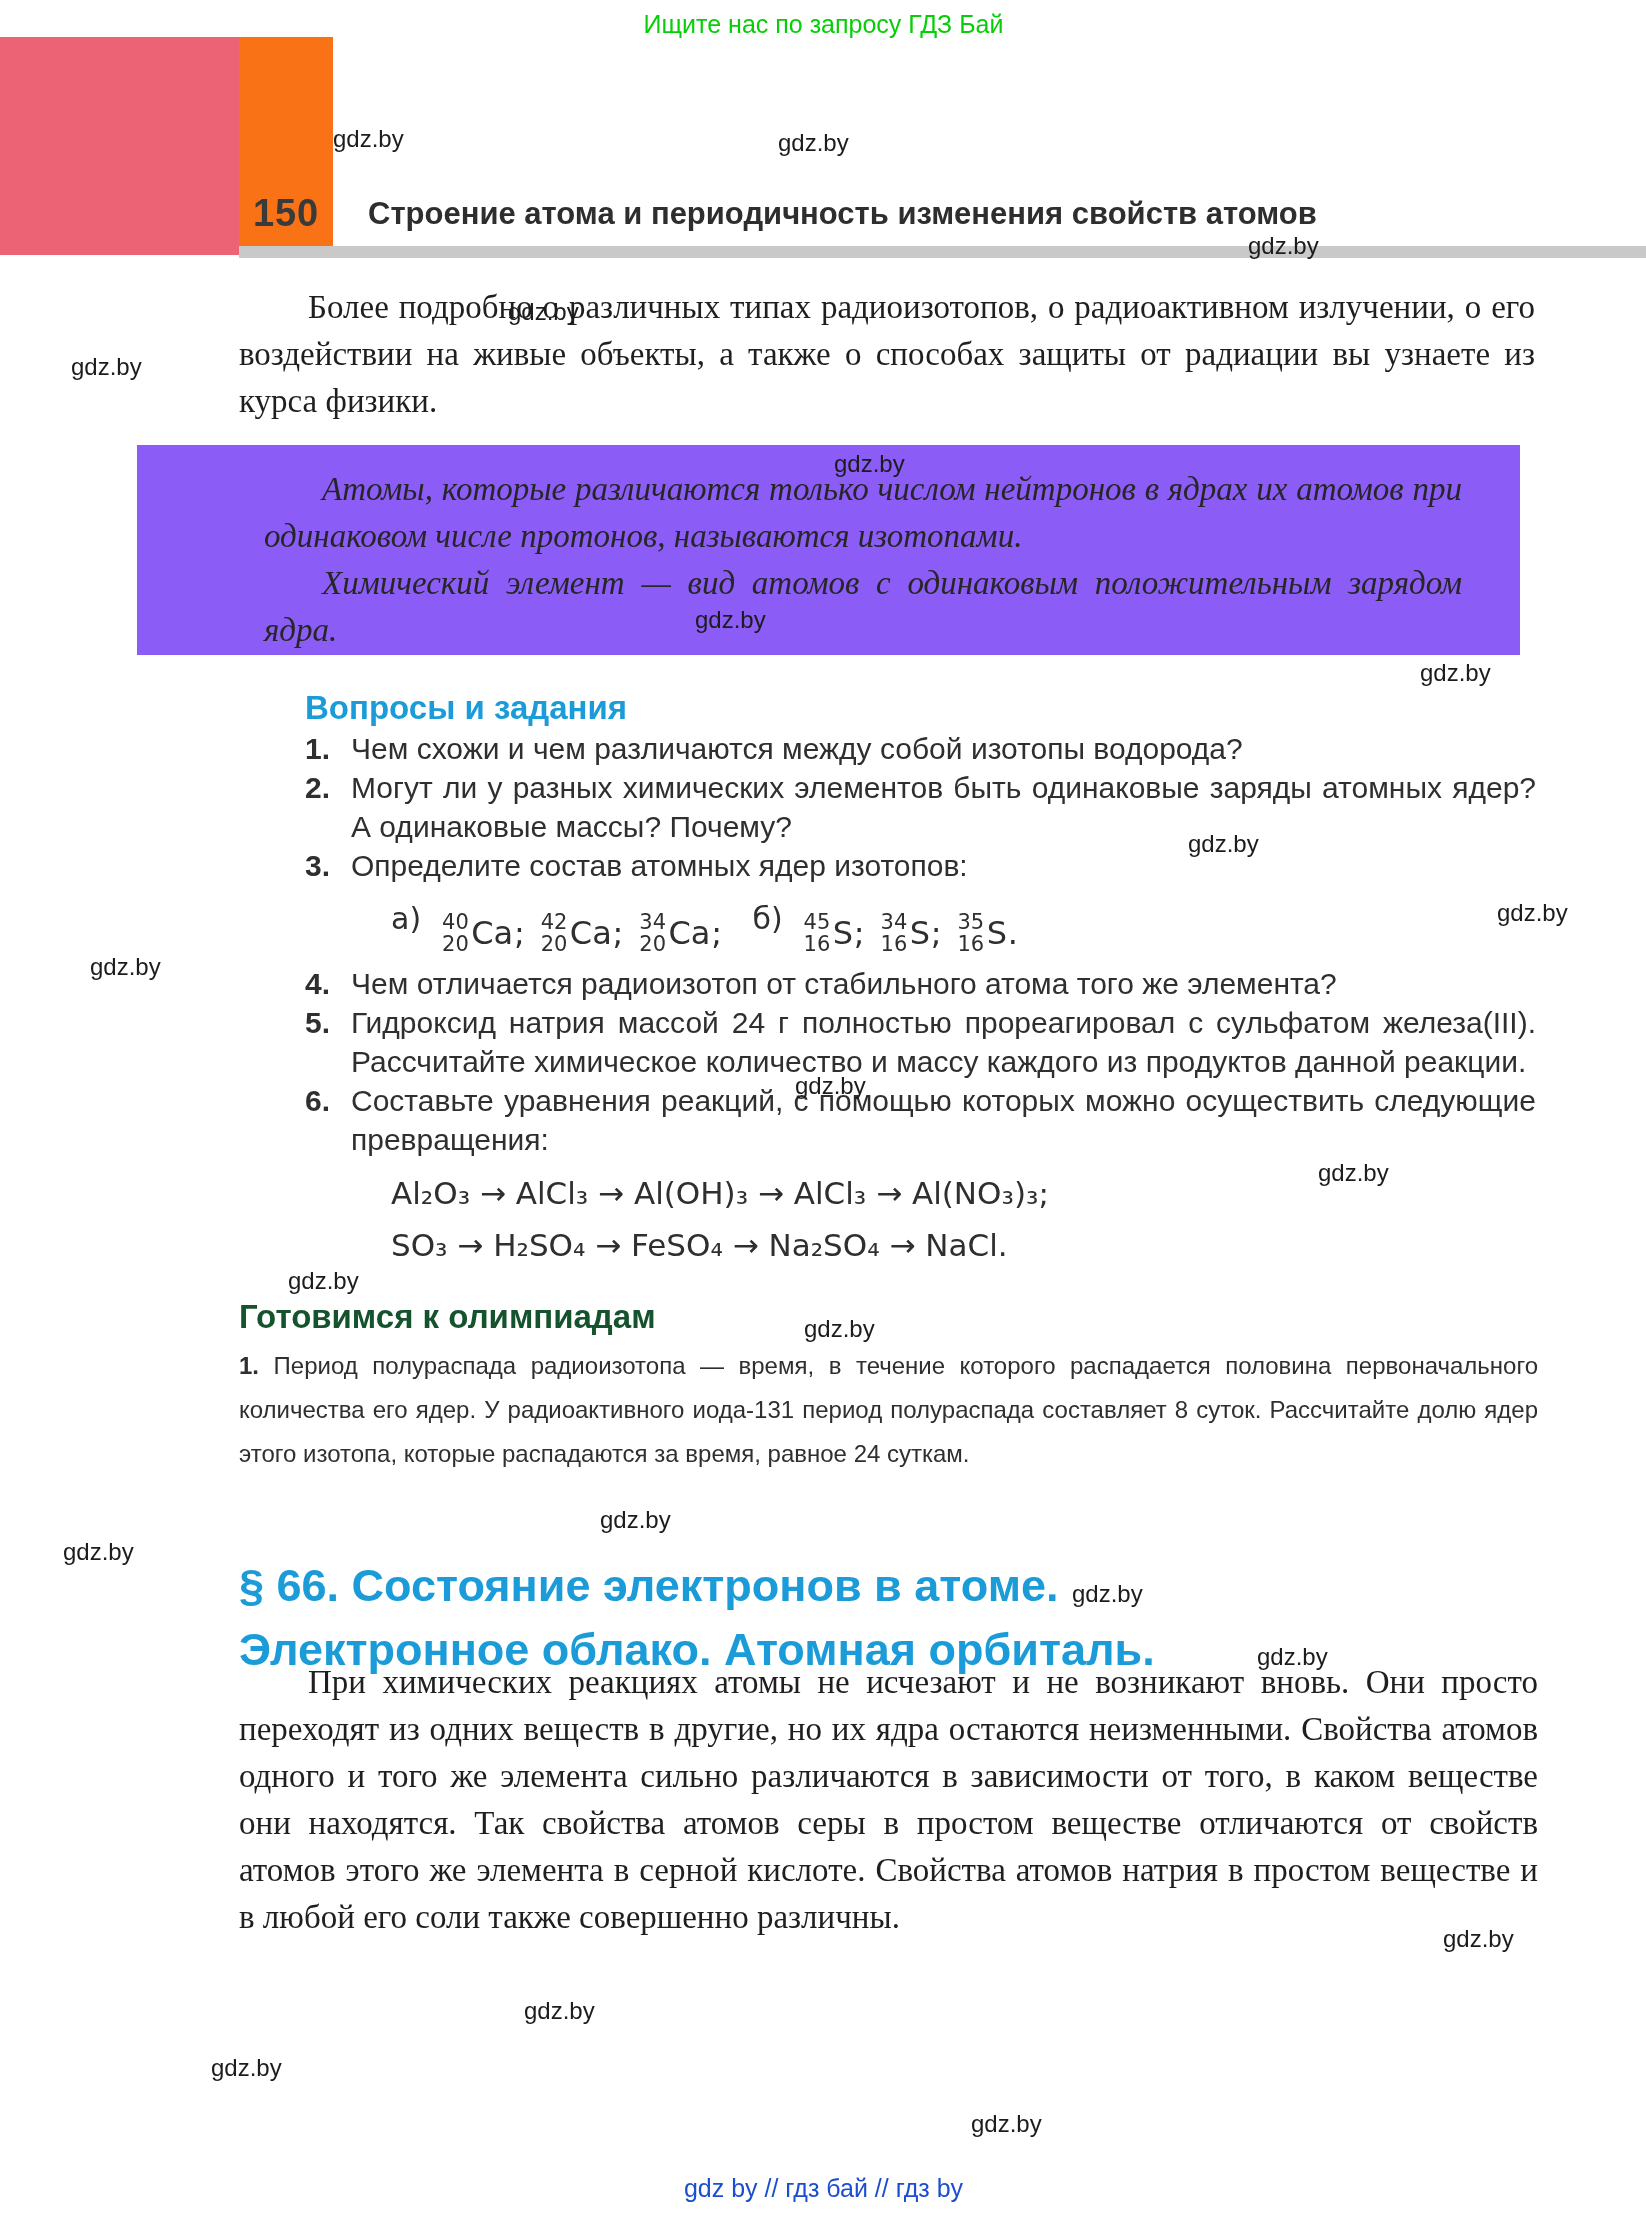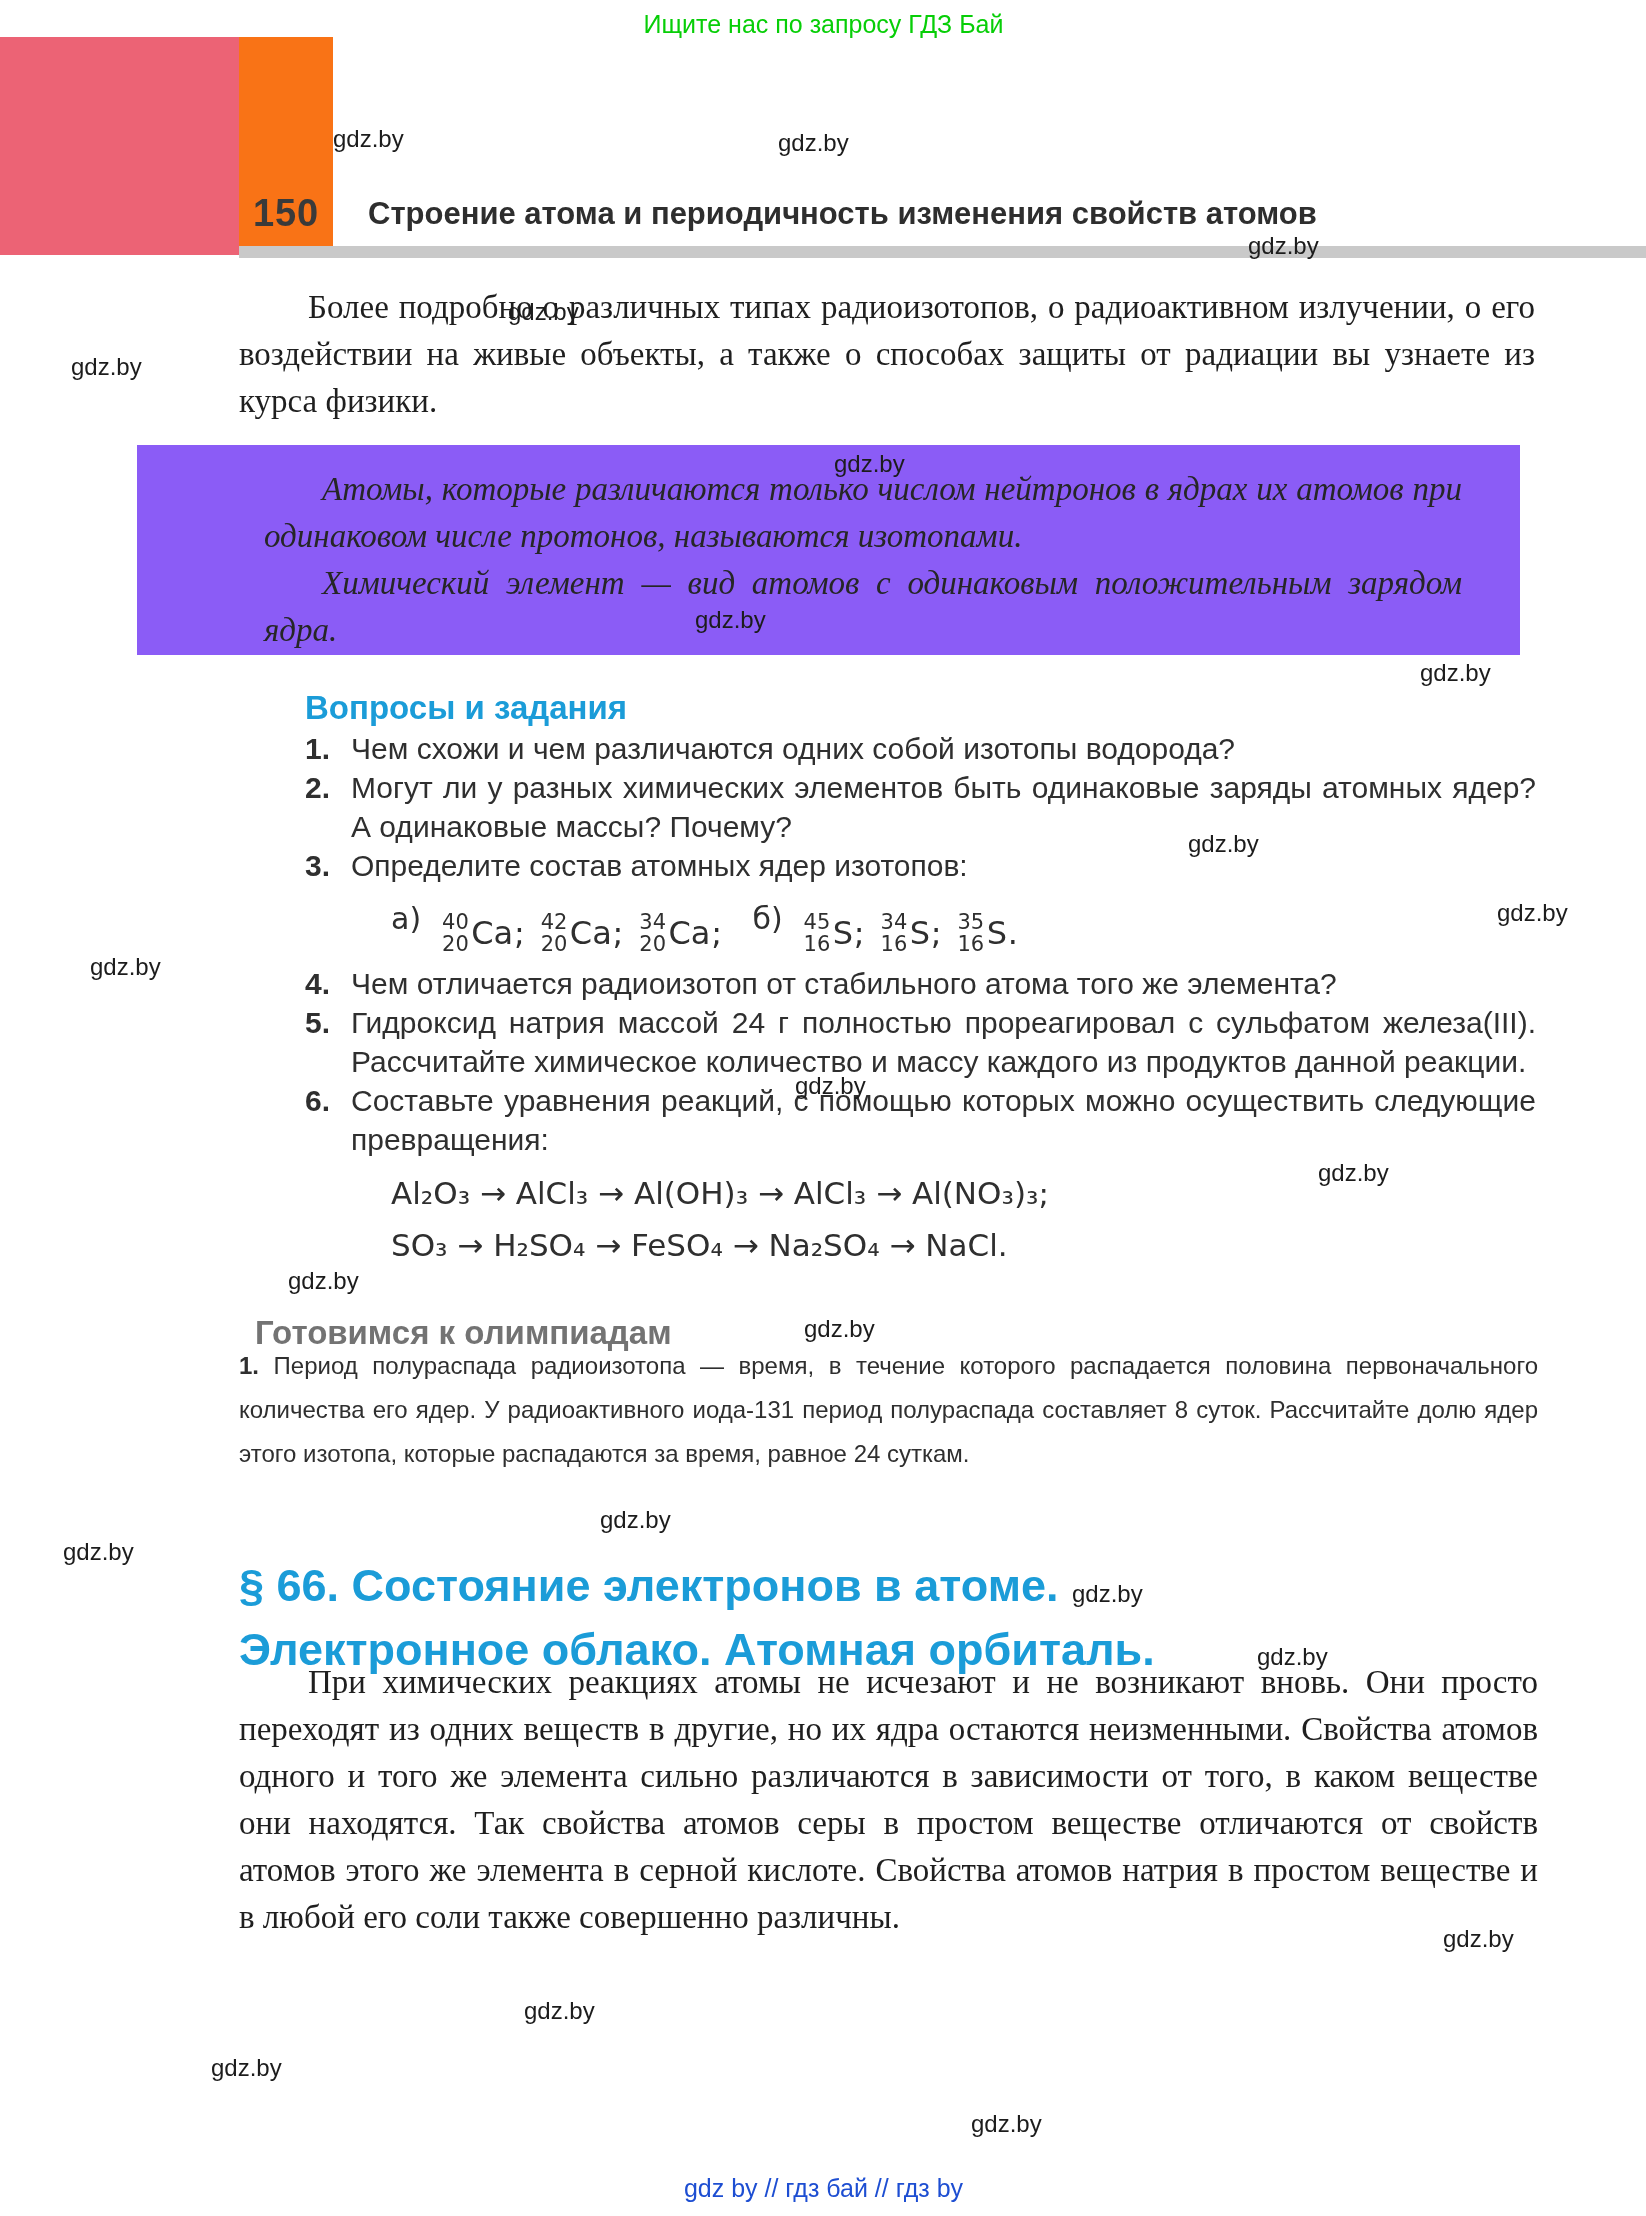--- a/index.html
+++ b/index.html
@@ -47,21 +47,21 @@
   .nuclide{display:inline-flex;align-items:center;margin-right:6.4px;}
   .n-stack{display:inline-flex;flex-direction:column;align-items:flex-end;
            font-size:21px;line-height:22px;margin-right:2.4px;}
   .n-sym{font-size:32px;}
   .n-sep{font-size:32px;margin-left:0.8px;}
 
   .equations{margin-top:8px;padding-left:40px;font-family:"DejaVu Sans",sans-serif;
              font-size:31px;line-height:52px;text-align:left;}
 
   
-  .oly-heading{position:absolute;left:239px;top:1298px;font-size:33px;font-weight:bold;color:#737373;margin:16px;}
+  .oly-heading{position:absolute;left:239px;top:1298px;font-size:33px;font-weight:bold;color:#14532d;margin:0;}
   .oly-par{position:absolute;left:239px;top:1344px;width:1299px;font-size:24px;line-height:44px;
            color:#2F2F2F;text-align:justify;}
   .oly-par .q-bold{font-weight:bold;}
 
   
   .s36-title{position:absolute;left:239px;top:1554px;font-size:45px;line-height:64px;
              font-weight:bold;color:#1B9CD8;}
   .s36-par{left:239px;top:1659px;width:1299px;}
 
   
@@ -87,21 +87,21 @@
   <div class="def-box">
     <p>Атомы, которые различаются только числом нейтронов в ядрах их атомов при одинаковом числе протонов, называются изотопами.</p>
     <p>Химический элемент — вид атомов с одинаковым положительным зарядом ядра.</p>
   </div>
 
   <div class="questions">
     <h2 class="q-heading">Вопросы и задания</h2>
     <ul class="q-list">
       <li class="q-item">
         <span class="q-num">1.</span>
-        <span>Чем схожи и чем различаются одних собой изотопы водорода?</span>
+        <span>Чем схожи и чем различаются между собой изотопы водорода?</span>
       </li>
       <li class="q-item">
         <span class="q-num">2.</span>
         <span>Могут ли у разных химических элементов быть одинаковые заряды атомных ядер? А одинаковые массы? Почему?</span>
       </li>
       <li class="q-item">
         <span class="q-num">3.</span>
         <span>Определите состав атомных ядер изотопов:</span>
         <div class="isotope-row">
           <span class="iso-label">а)</span><span class="nuclide">

